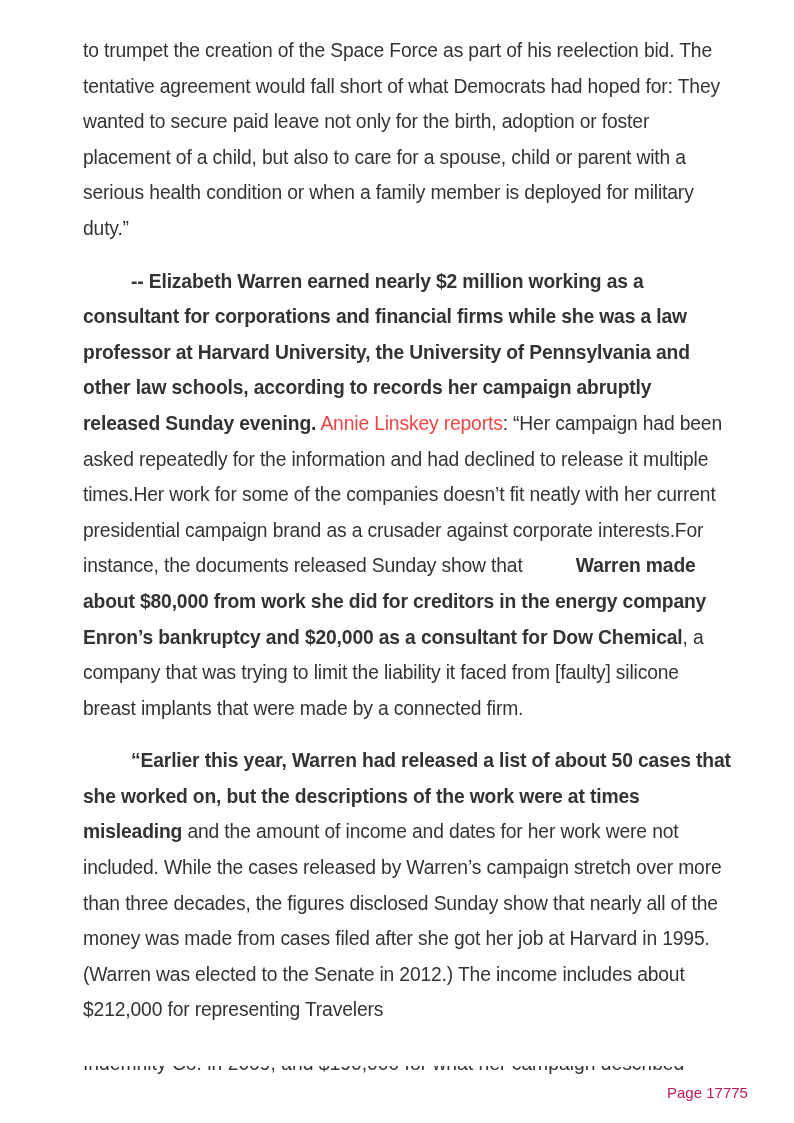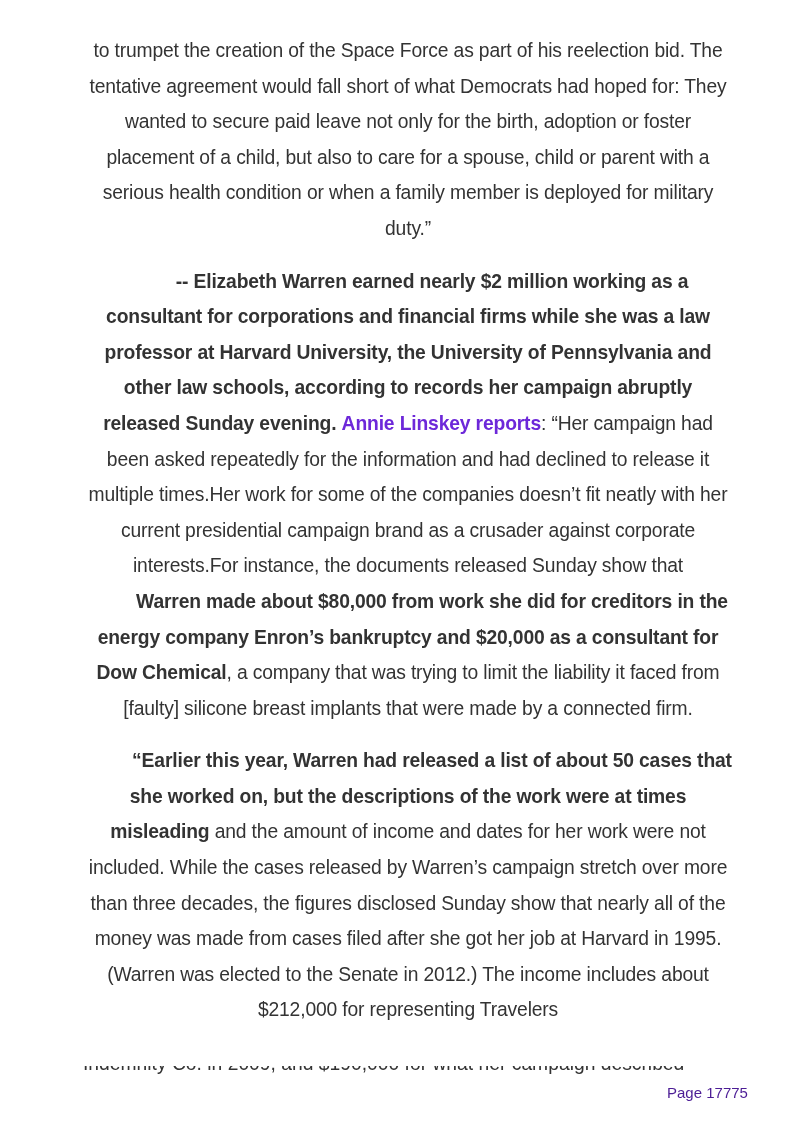--- a/index.html
+++ b/index.html
@@ -19,30 +19,28 @@
       position: absolute;
       left: 83px;
       top: 33px;
       width: 650px;
       font-size: 19.3px;
       line-height: 35.6px;
       letter-spacing: -0.15px;
     }
     .para {
       margin: 0 0 17px 0;
-      text-align: center;
     }
     .bold {
       font-weight: bold;
       color: #333333;
       margin-left: 48px;
     }
     .link {
-      color: #6d28d9;
-      font-weight: bold;
+      color: #ef4444;
     }
     .cutoff {
       position: absolute;
       left: 83px;
       top: 1066px;
       width: 650px;
       height: 8px;
       overflow: hidden;
       font-size: 19.3px;
       line-height: 35.6px;
@@ -50,21 +48,21 @@
     }
     .cutoff span {
       display: block;
       margin-top: -20px;
     }
     .page-number {
       position: absolute;
       left: 667px;
       top: 1084px;
       font-size: 15px;
-      color: #4c1d95;
+      color: #be185d;
     }
   </style>
 </head>
 <body>
 
 <div class="content">
   <p class="para">
     <span>to trumpet the creation of the Space Force as part of his reelection bid. The tentative agreement would fall short of what Democrats had hoped for: They wanted to secure paid leave not only for the birth, adoption or foster placement of a child, but also to care for a spouse, child or parent with a serious health condition or when a family member is deployed for military duty.”</span>
   </p>
   <p class="para">

